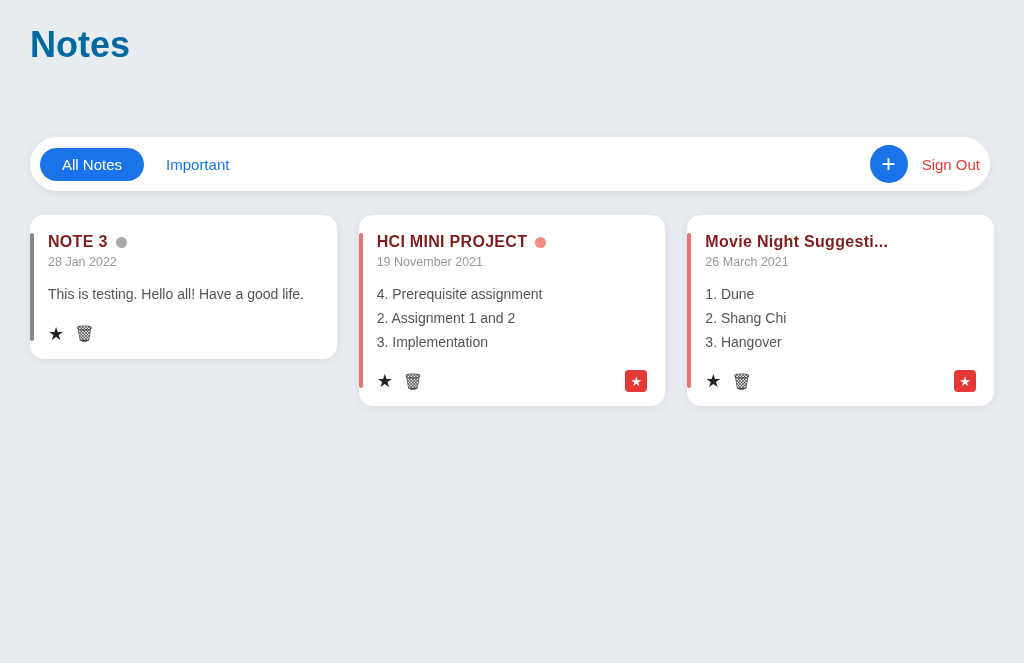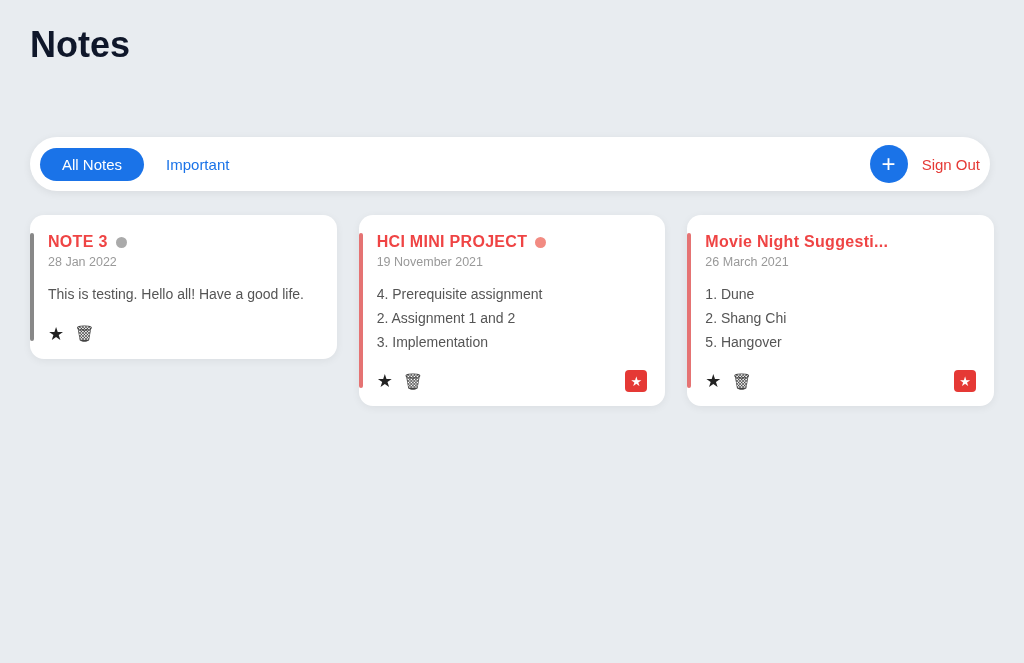--- a/index.html
+++ b/index.html
@@ -114,21 +114,21 @@
       left: 0;
       top: 18px;
       bottom: 18px;
       width: 4px;
       border-radius: 4px;
     }
 
     .card-title {
       font-size: 16px;
       font-weight: 700;
-      color: #ef4444;
+      color: #7f1d1d;
       letter-spacing: 0.3px;
     }
 
     .status-dot {
       width: 11px;
       height: 11px;
       border-radius: 50%;
       display: inline-block;
       flex-shrink: 0;
     }
@@ -179,21 +179,21 @@
       display: flex;
       align-items: center;
       justify-content: center;
       font-size: 13px;
       cursor: pointer;
     }
 
     .page-title {
       font-size: 36px;
       font-weight: 700;
-      color: #0f172a;
+      color: #0369a1;
       padding: 24px 30px 8px 30px;
     }
   </style>
 </head>
 <body>
 
 <div class="page-title">Notes</div>
 
 <div class="top-area">
   <div class="nav-bar">
@@ -244,21 +244,21 @@
     </div>
     <div class="card">
       <div class="card-accent-bar" style="background: rgb(229, 115, 115);"></div>
       <div class="card-header">
         <span class="card-title">Movie Night Suggesti...</span>
       </div>
       <div class="card-date">26 March 2021</div>
       <div class="card-body">
         <p>1. Dune</p>
         <p>2. Shang Chi</p>
-        <p>5. Hangover</p>
+        <p>3. Hangover</p>
       </div>
       <div class="card-footer">
         <div class="card-actions-left">
           <span class="icon-star">★</span>
           <span class="icon-trash">🗑</span>
         </div>
         <div class="icon-important-badge" style="background: rgb(229, 57, 53);">★</div>
       </div>
     </div>
   </div>

